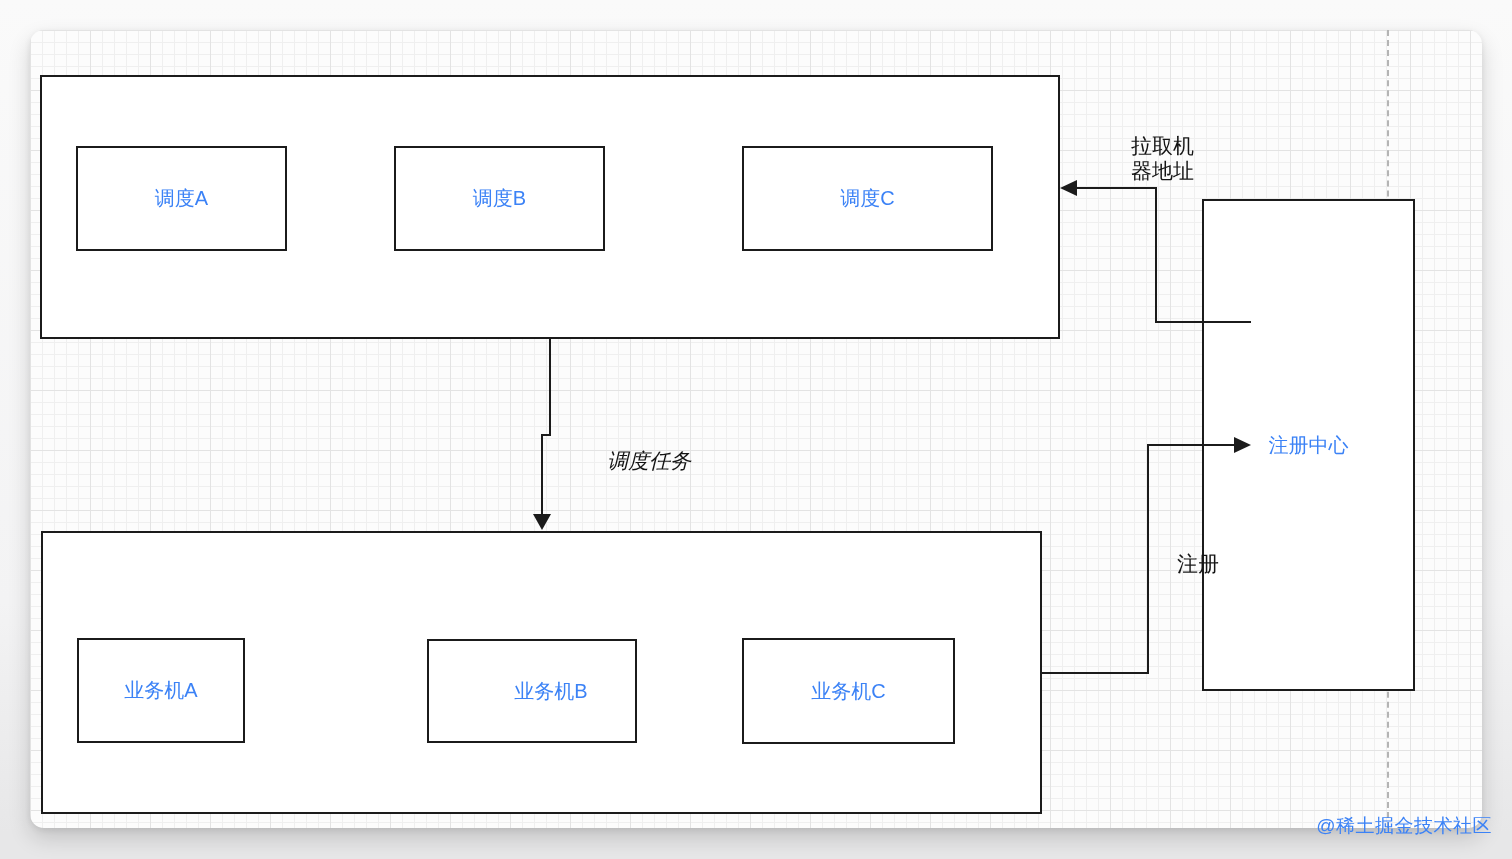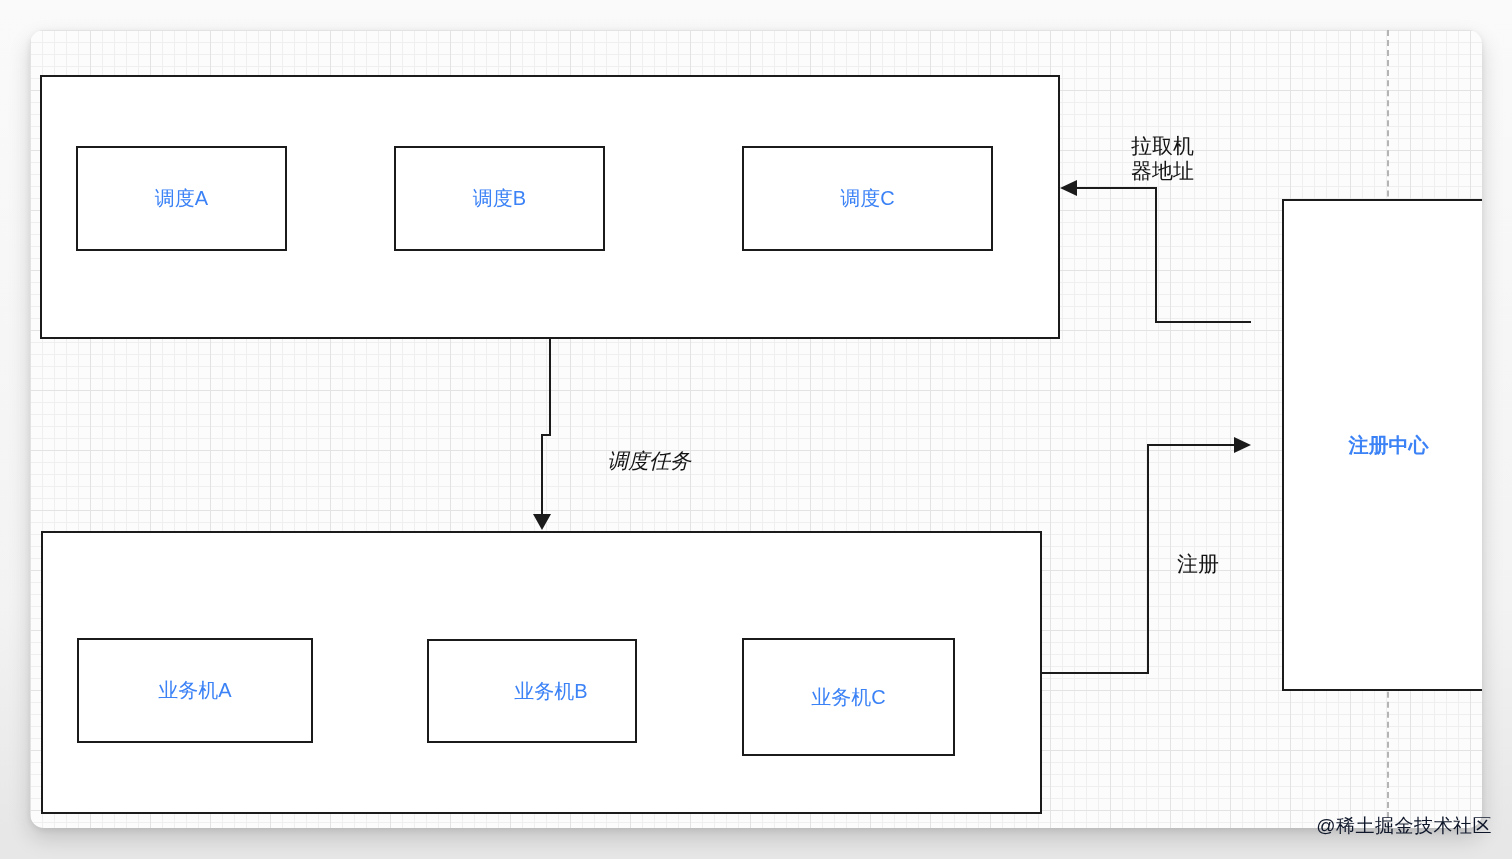--- a/index.html
+++ b/index.html
@@ -36,36 +36,36 @@
   }
 
   .container-box {
     position: absolute;
     background: #ffffff;
     border: 2px solid #1b1b1b;
     z-index: 2;
   }
   .container-top    { left: 10px;   top: 45px;  width: 1020px; height: 264px; }
   .container-bottom { left: 11px;   top: 501px; width: 1001px; height: 283px; }
-  .registry-box     { left: 1252px; top: 169px; width: 213px;  height: 492px;
-                      display: flex; align-items: center; justify-content: center; font-weight: bold; }
+  .registry-box     { left: 1172px; top: 169px; width: 213px;  height: 492px;
+                      display: flex; align-items: center; justify-content: center; }
 
   .node {
     position: absolute;
     background: #ffffff;
     border: 2px solid #1b1b1b;
     display: flex; align-items: center; justify-content: center;
     z-index: 3;
   }
   .node-sched-a { left: 46px;  top: 116px; width: 211px; height: 105px; }
   .node-sched-b { left: 364px; top: 116px; width: 211px; height: 105px; }
   .node-sched-c { left: 712px; top: 116px; width: 251px; height: 105px; }
-  .node-work-a  { left: 47px;  top: 608px; width: 236px; height: 105px; }
+  .node-work-a  { left: 47px;  top: 608px; width: 168px; height: 105px; }
   .node-work-b  { left: 397px; top: 609px; width: 210px; height: 104px; padding-left: 38px; }
-  .node-work-c  { left: 712px; top: 608px; width: 213px; height: 118px; }
+  .node-work-c  { left: 712px; top: 608px; width: 213px; height: 106px; }
 
   .node-label, .registry-label {
     font-size: 20px;
     color: #3b82f6;
     white-space: nowrap;
   }
 
   .connectors {
     position: absolute;
     left: 0; top: 0;
@@ -93,21 +93,21 @@
     line-height: 1.18;
     word-break: break-all;
   }
   .edge-label-dispatch { left: 577px;  top: 407px; white-space: nowrap; font-style: italic; }
   .edge-label-register { left: 1147px; top: 510px; white-space: nowrap; }
 
   .watermark {
     position: absolute;
     right: 20px; top: 813px;
     font-size: 19px;
-    color: #0f172a;
+    color: #3b82f6;
     letter-spacing: 0.5px;
     z-index: 10;
     white-space: nowrap;
   }
 </style>
 </head>
 <body>
 
 <div class="canvas">
 

